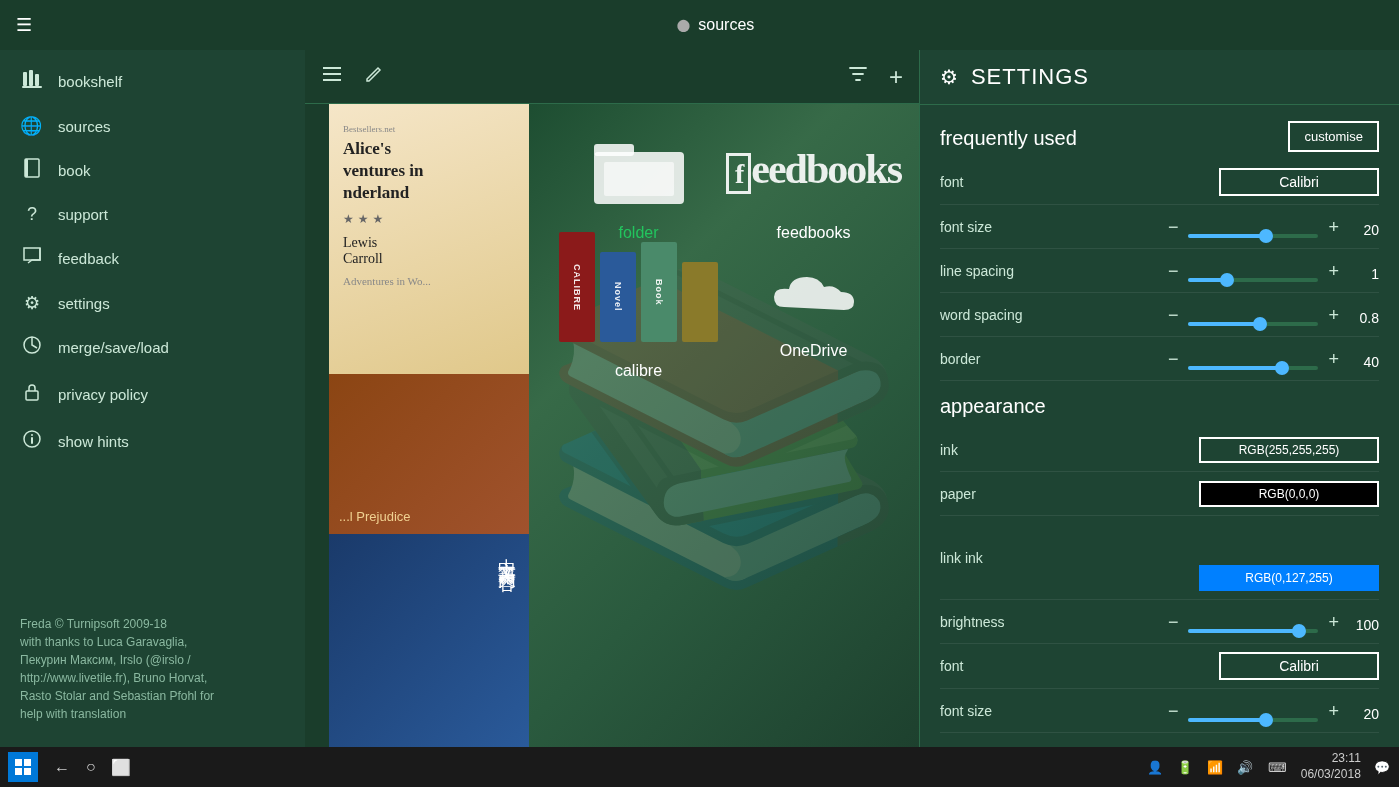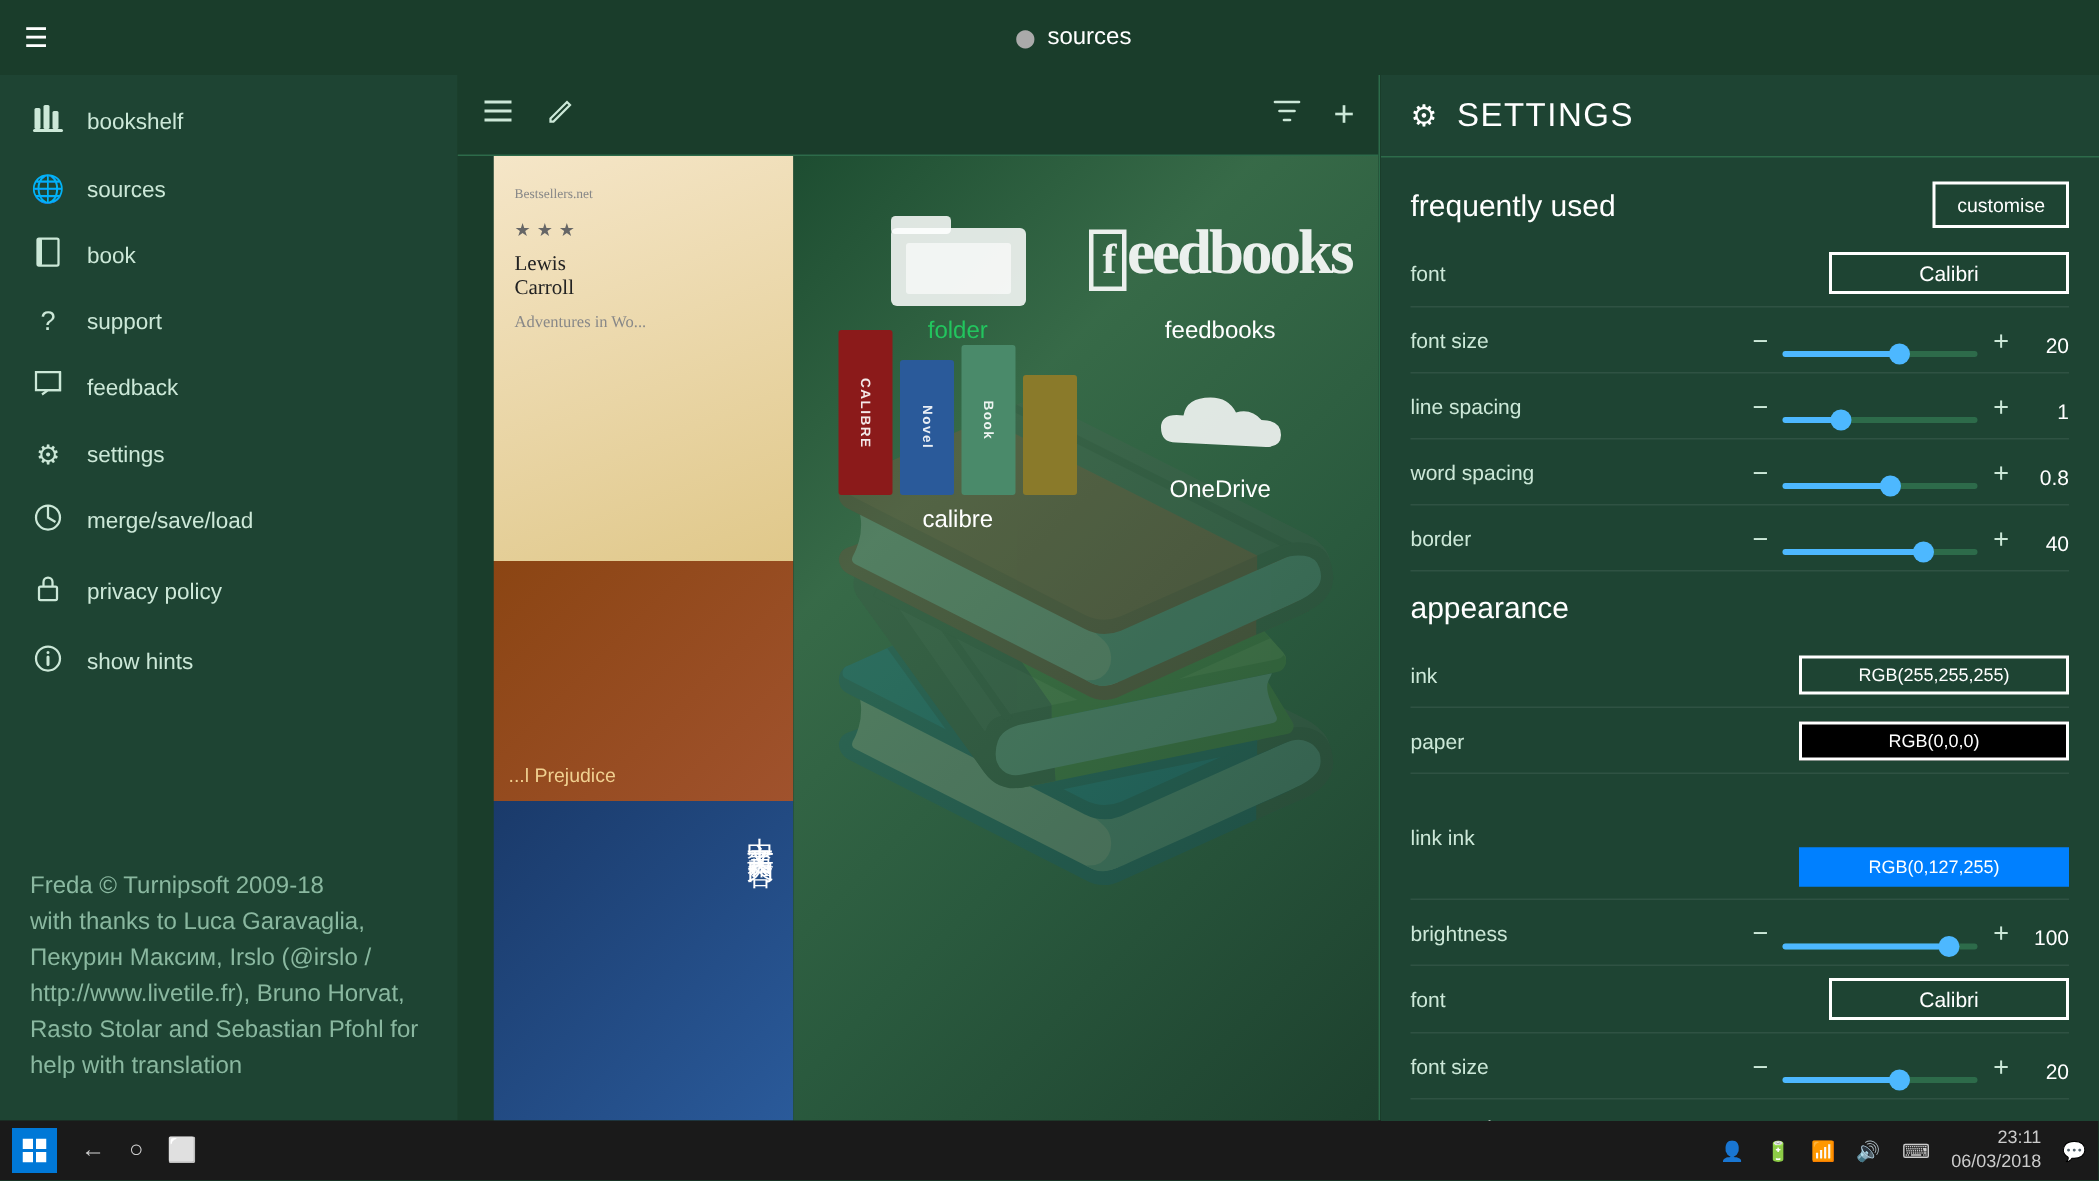--- a/index.html
+++ b/index.html
@@ -55,21 +55,21 @@
       align-items: center;
       gap: 14px;
       padding: 10px 20px;
       cursor: pointer;
       font-size: 15px;
       color: #cce8d8;
     }
     .sidebar-item .icon { font-size: 18px; width: 24px; text-align: center; }
     .sidebar-footer {
       padding: 16px 20px;
-      font-size: 16px;
+      font-size: 12px;
       color: #8ab8a0;
       line-height: 1.5;
       margin-top: auto;
     }
 
     
     .content-area {
       flex: 1;
       display: flex;
       flex-direction: column;
@@ -109,21 +109,21 @@
       grid-template-columns: 1fr 1fr;
       gap: 20px;
       padding: 30px;
       height: 100%;
       align-content: start;
     }
     .source-item {
       display: flex;
       flex-direction: column;
       align-items: center;
-      gap: 8px;
+      gap: 20px;
       cursor: pointer;
     }
 
     
     .settings-panel {
       width: 480px;
       background: #1e4433;
       display: flex;
       flex-direction: column;
       overflow-y: auto;
@@ -436,20 +436,21 @@
       </span>
       <span class="toolbar-icon" style="font-size:24px; color:#cce8d8;">+</span>
     </div>
 
     <div style="display:flex; flex:1; overflow:hidden;">
 
       <div style="width:200px; display:flex; flex-direction:column; overflow:hidden;margin-left:24px;">
 
         <div class="alice-cover">
           <div style="font-size:9px; color:#888; margin-bottom:4px;">Bestsellers.net</div>
+          <div style="font-size:17px; font-weight:bold; line-height:1.3;">Alice's<br>ventures in<br>nderland</div>
           <div class="alice-stars">★★★</div>
           <div style="font-size:14px;">Lewis<br>Carroll</div>
           <div style="font-size:11px; color:#888; margin-top:8px;">Adventures in Wo...</div>
         </div>
 
         <div style="height:160px; background:linear-gradient(135deg,#8B4513,#A0522D); display:flex; align-items:flex-end; padding:10px; font-size:13px; color:#f0d090;">
           <span>...l Prejudice</span>
         </div>
 
         <div style="flex:1; background:linear-gradient(135deg,#1a3a6a,#2a5a9a); position:relative; overflow:hidden;">

